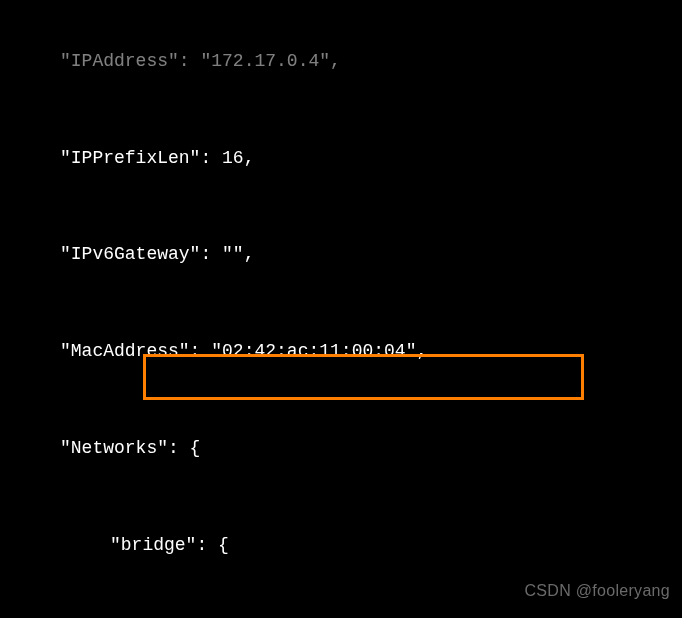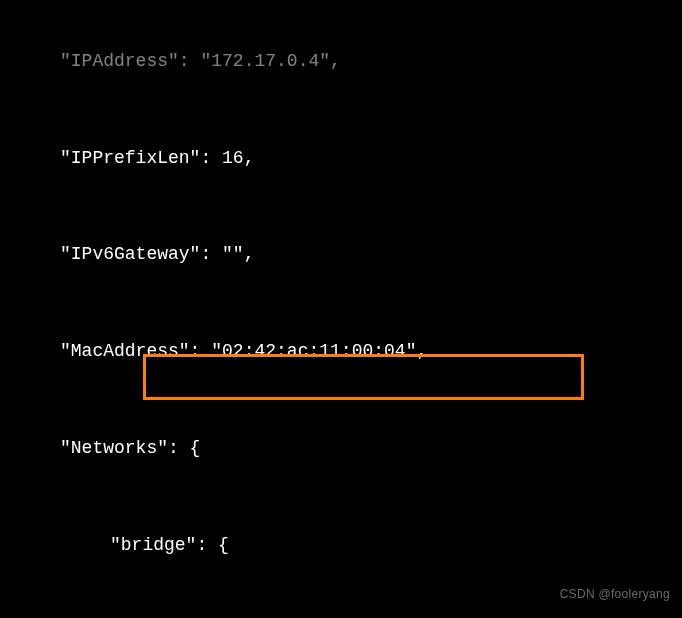--- a/index.html
+++ b/index.html
@@ -37,21 +37,21 @@
       width: 441px;
       height: 46px;
       pointer-events: none;
     }
     .watermark {
       position: absolute;
       right: 12px;
       bottom: 12px;
       color: #6a6a6a;
       font-family: Arial, sans-serif;
-      font-size: 12px;
+      font-size: 16px;
       letter-spacing: 0.3px;
       text-align: right;
     }
     .ind0 { padding-left: 60px; }
     .ind1 { padding-left: 110px; }
   </style>
 </head>
 <body>
 
 <div class="terminal">

